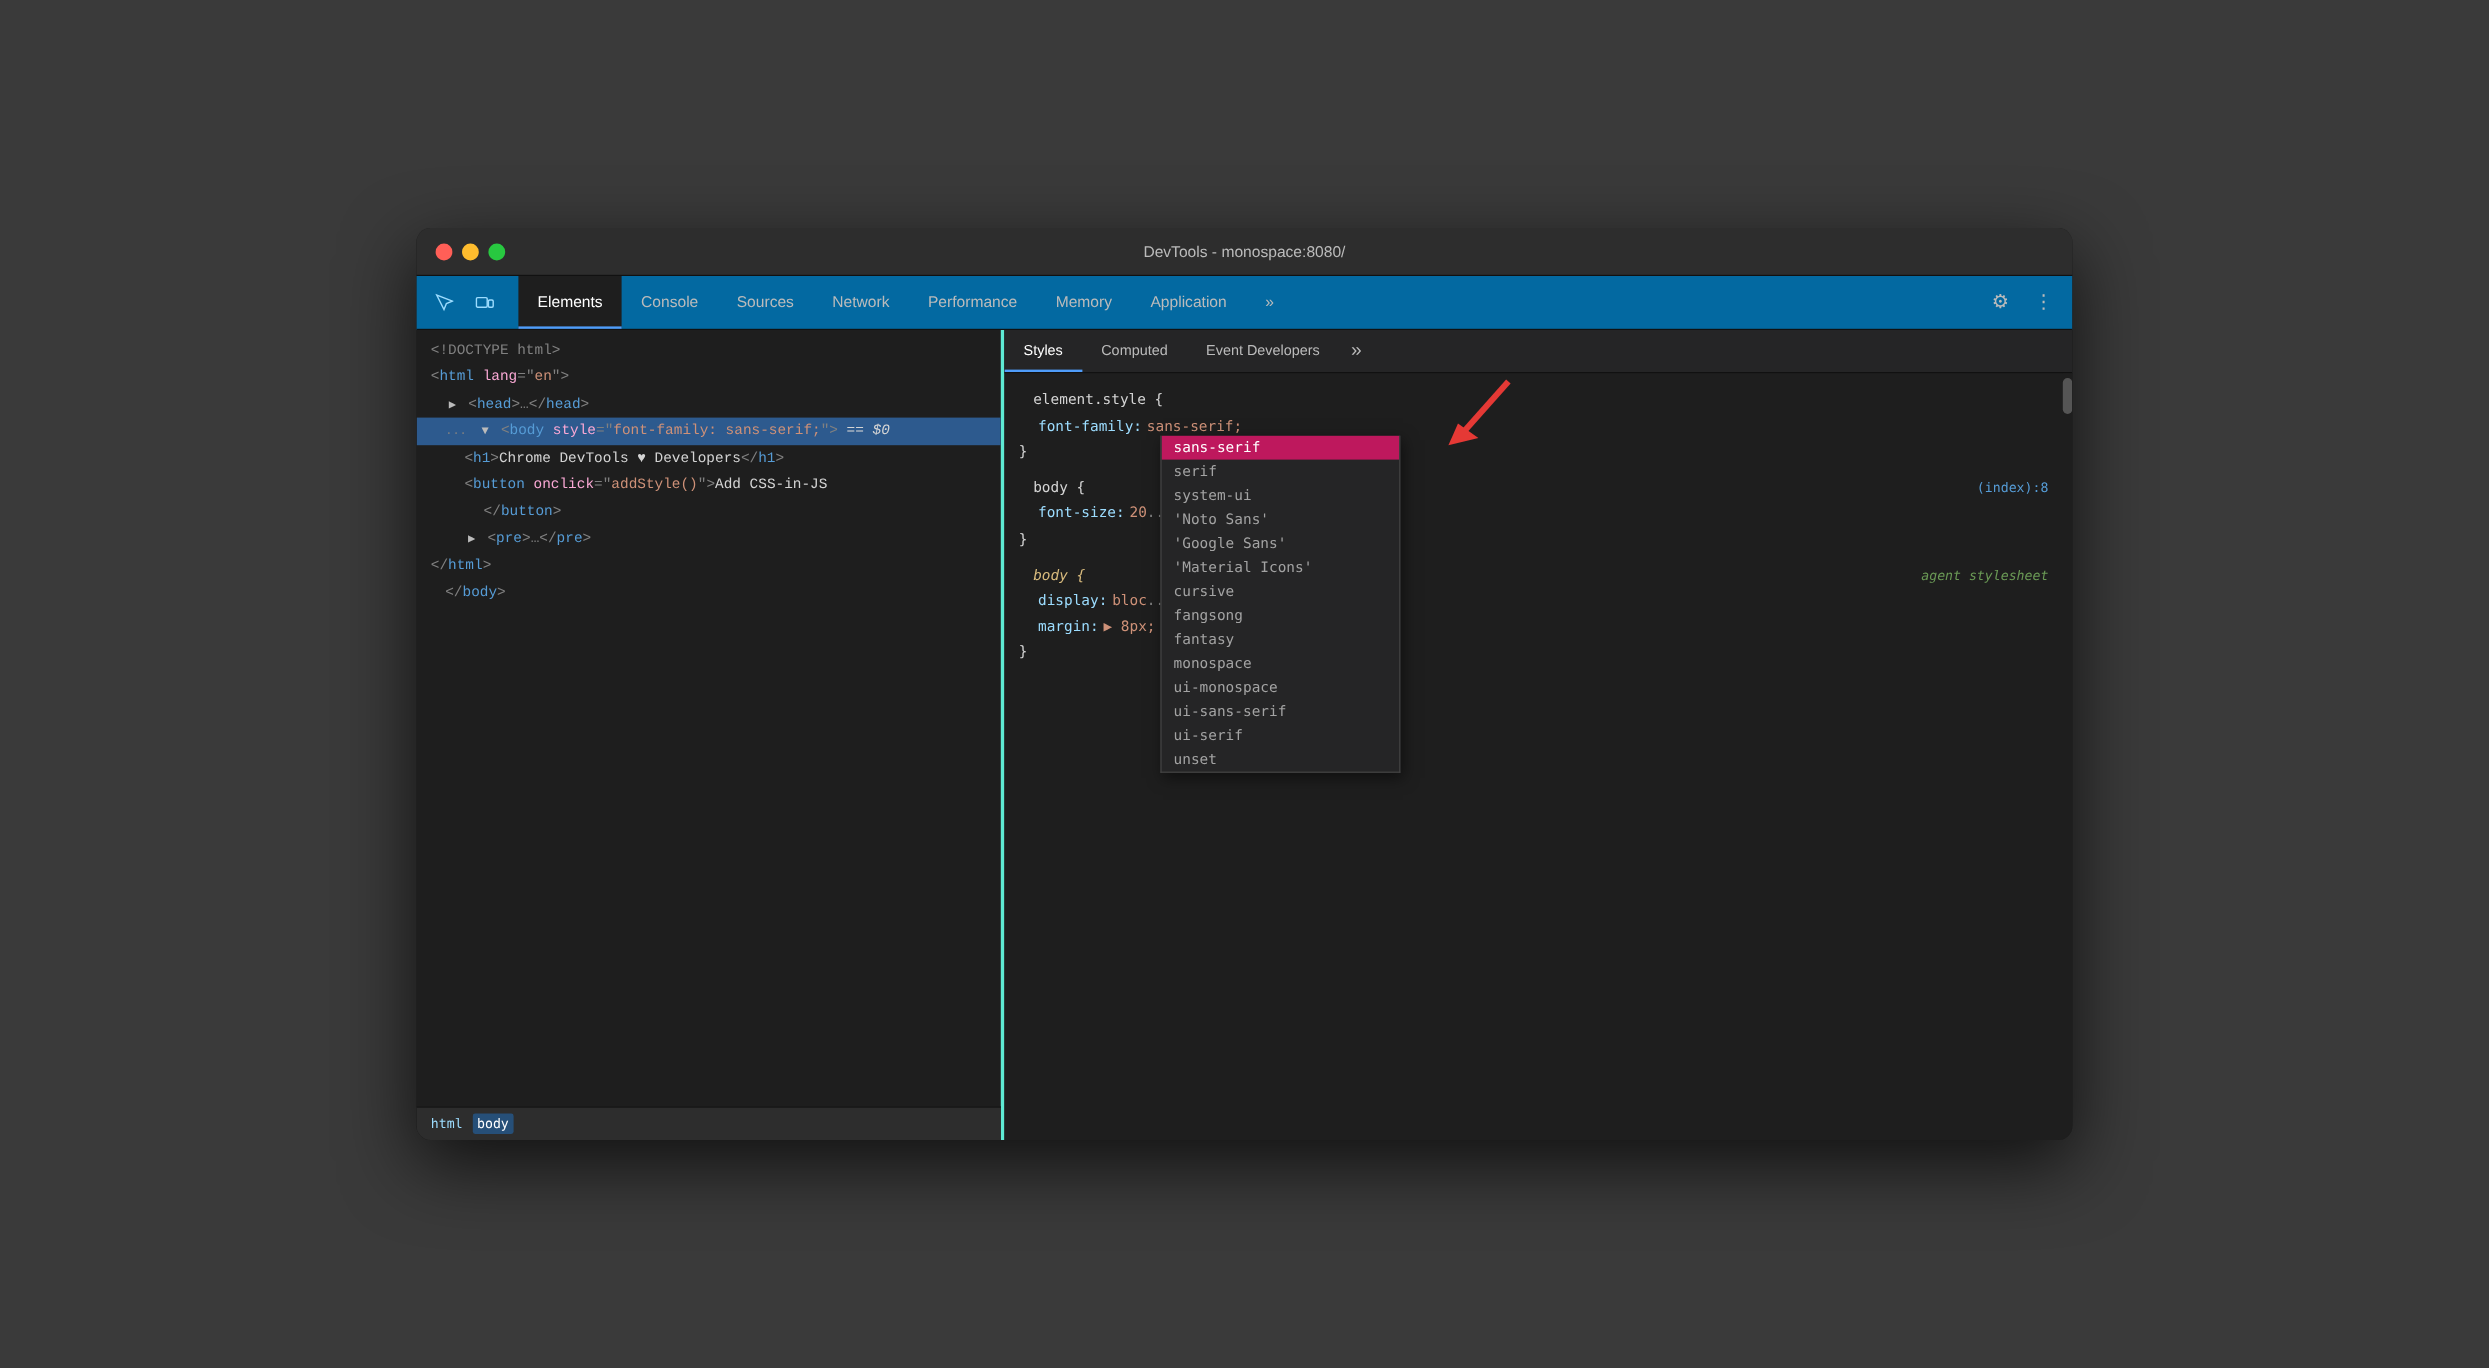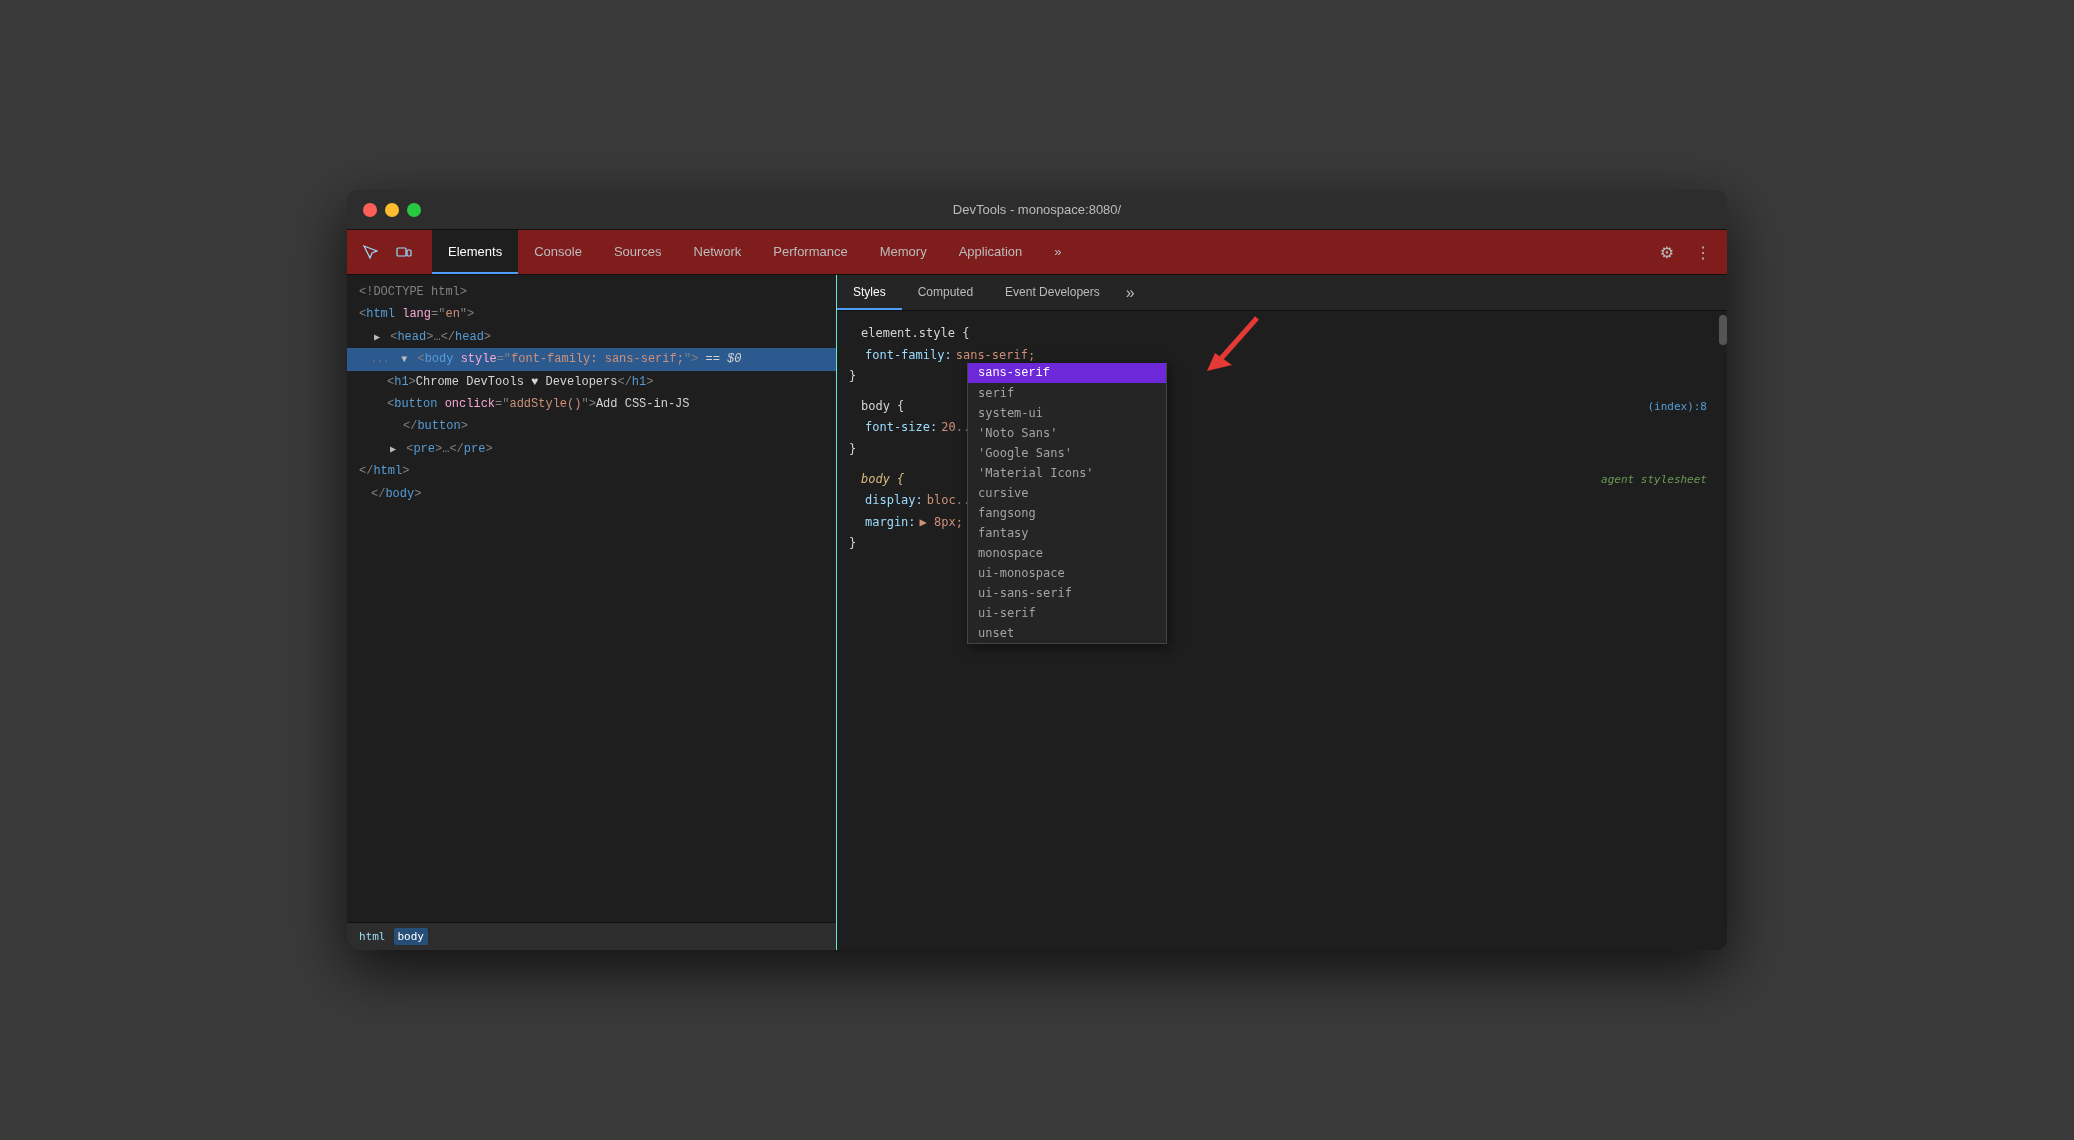--- a/index.html
+++ b/index.html
@@ -46,21 +46,21 @@
     }
     .wc-close { background: #ff5f57; }
     .wc-min { background: #febc2e; }
     .wc-max { background: #28c840; }
     .titlebar-title {
       color: #bbb;
       font-size: 13px;
     }
     
     .toolbar {
-      background: #7f1d1d;
+      background: #0369a1;
       height: 45px;
       display: flex;
       align-items: stretch;
       border-bottom: 1px solid #111;
       flex-shrink: 0;
     }
     .toolbar-icons {
       display: flex;
       align-items: center;
       padding: 0 8px;
@@ -126,21 +126,21 @@
       display: flex;
       flex: 1;
       overflow: hidden;
     }
     
     .dom-panel {
       width: 490px;
       background: #1e1e1e;
       display: flex;
       flex-direction: column;
-      border-right: 1px solid #5eead4;
+      border-right: 3px solid #5eead4;
       flex-shrink: 0;
     }
     .dom-content {
       flex: 1;
       overflow: auto;
       padding: 6px 0;
       font-family: 'Menlo', 'Monaco', 'Courier New', monospace;
       font-size: 12px;
       line-height: 1.7;
     }
@@ -324,21 +324,21 @@
       box-shadow: 2px 4px 12px rgba(0,0,0,0.5);
     }
     .autocomplete-item {
       padding: 3px 10px;
       font-family: 'Menlo', 'Monaco', monospace;
       font-size: 12px;
       color: #a3a3a3;
       cursor: pointer;
       white-space: nowrap;
     }
-    .autocomplete-item.selected { background: #6d28d9; color: #fff; font-family: Liberation Mono, monospace; }
+    .autocomplete-item.selected { background: #be185d; color: #fff; }
     
     .css-content::-webkit-scrollbar { width: 8px; }
     .css-content::-webkit-scrollbar-track { background: #1e1e1e; }
     .css-content::-webkit-scrollbar-thumb { background: #555; border-radius: 4px; }
     
     .panel-scrollbar {
       width: 8px;
       background: #1e1e1e;
       position: relative;
     }

